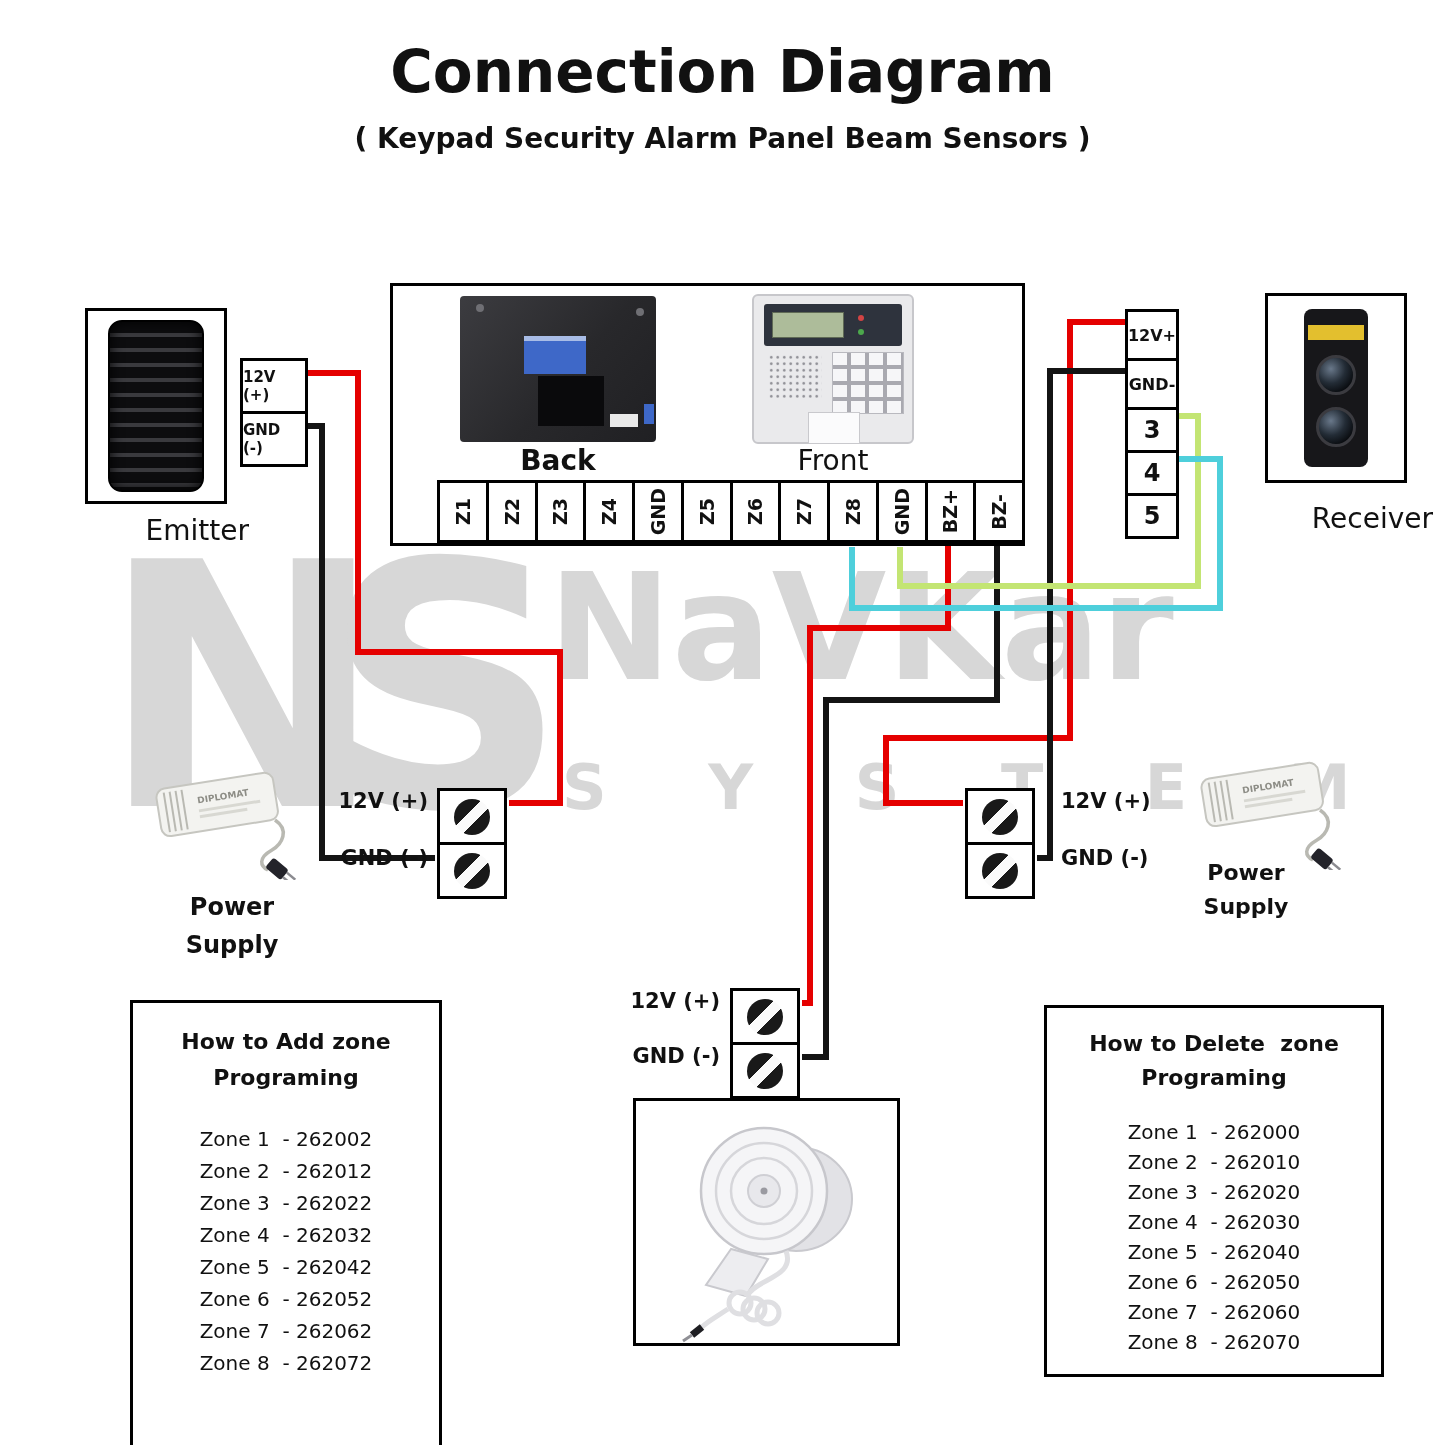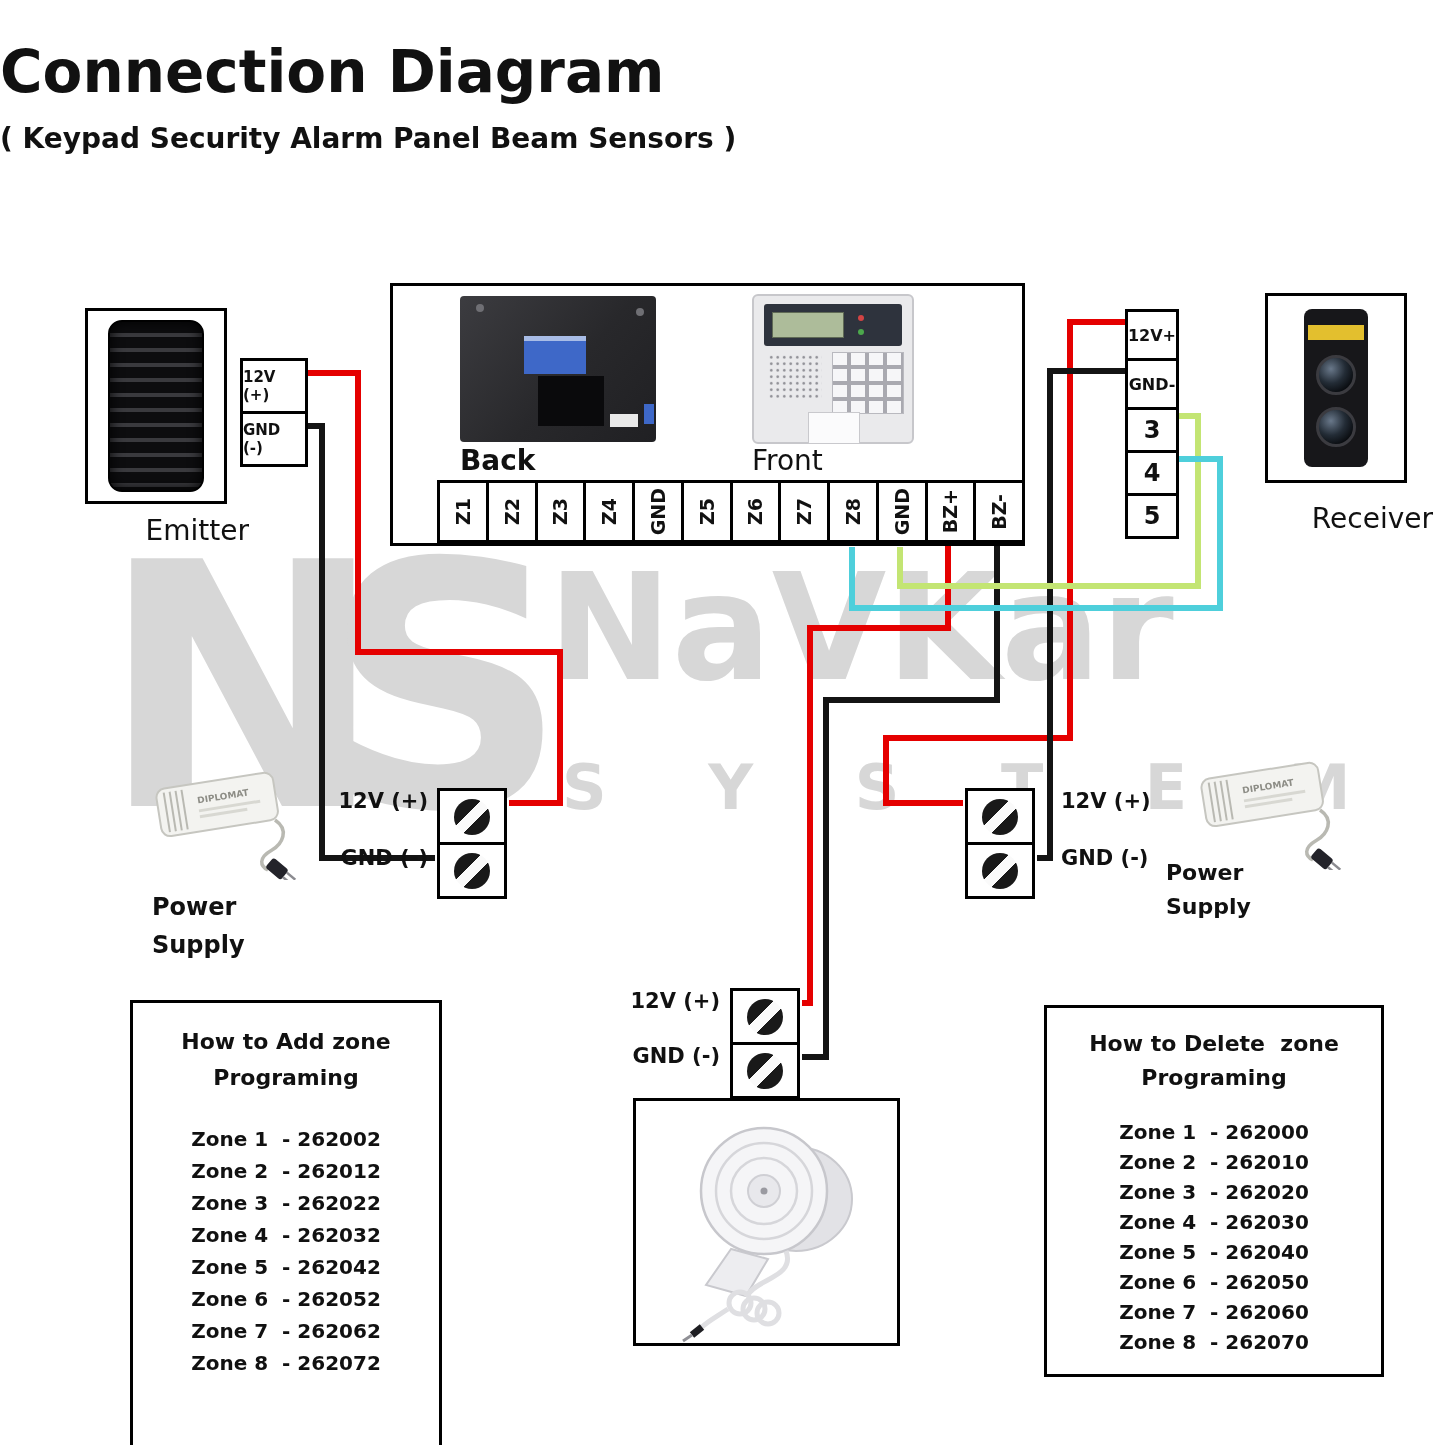--- a/index.html
+++ b/index.html
@@ -1,35 +1,35 @@
 <!DOCTYPE html>
 <html style="--wire-red: #e50000; --wire-black: #141414; --wire-green: #c3e573; --wire-cyan: #4ecfdb; --watermark-gray: #d7d7d7;"><head>
 <meta charset="utf-8">
 <style>
   *{margin:0;padding:0;box-sizing:border-box}
   body{background:#fff;font-family:"DejaVu Sans",sans-serif;color:#111}
   #stage{position:relative;width:1445px;height:1445px;background:#fff;overflow:hidden}
   .abs{position:absolute}
-  .center{text-align:left}
+  .center{text-align:center}
   .box{border:3px solid #000;background:#fff}
   .comp{z-index:3}
   .wm{position:absolute;color:var(--watermark-gray,#d7d7d7);font-weight:800;z-index:1;white-space:nowrap;line-height:.9}
   #wires{position:absolute;left:0;top:0;z-index:2;pointer-events:none}
   #wires polyline{fill:none;stroke-width:6}
   .tcell{display:flex;align-items:center;justify-content:center;border:3px solid #000;background:#fff}
   .stack > .tcell{margin-top:-3px}
   .stack > .tcell:first-child{margin-top:13px}
   .screw{width:36px;height:36px;border-radius:50%;background:linear-gradient(135deg,#191919 40%,#fafafa 40%,#fafafa 60%,#191919 60%)}
   .vtext{writing-mode:vertical-rl;transform:rotate(180deg);font-weight:700;font-size:19px}
   .strip{display:flex;border:3px solid #000;background:#fff}
   .strip .cell{flex:1;display:flex;align-items:center;justify-content:center;border-left:3px solid #000}
   .strip .cell:first-child{border-left:none}
   .screwlbl{font-size:21px;font-weight:700;z-index:3;position:absolute}
   .devlbl{font-weight:400;font-size:28px;z-index:3;position:absolute;text-align:right}
-  .zone-line{white-space:pre-wrap;font-weight:700;font-size:20px;text-align:center}
+  .zone-line{white-space:pre-wrap;font-weight:400;font-size:20px;text-align:center}
   .zone-title{white-space:pre-wrap;font-weight:700;font-size:22px;text-align:center;position:absolute;left:0;right:0}
 </style>
 </head>
 <body>
 
 <div id="stage">
 
   <div class="wm" style="left:100px;top:535px;font-size:340px;letter-spacing:-62px">NS</div>
   <div class="wm" style="left:548px;top:562px;font-size:148px">NaVKar</div>
   <div class="wm" style="left:562px;top:760px;font-size:62px;letter-spacing:40px;font-weight:700">S Y S T E M S</div>

